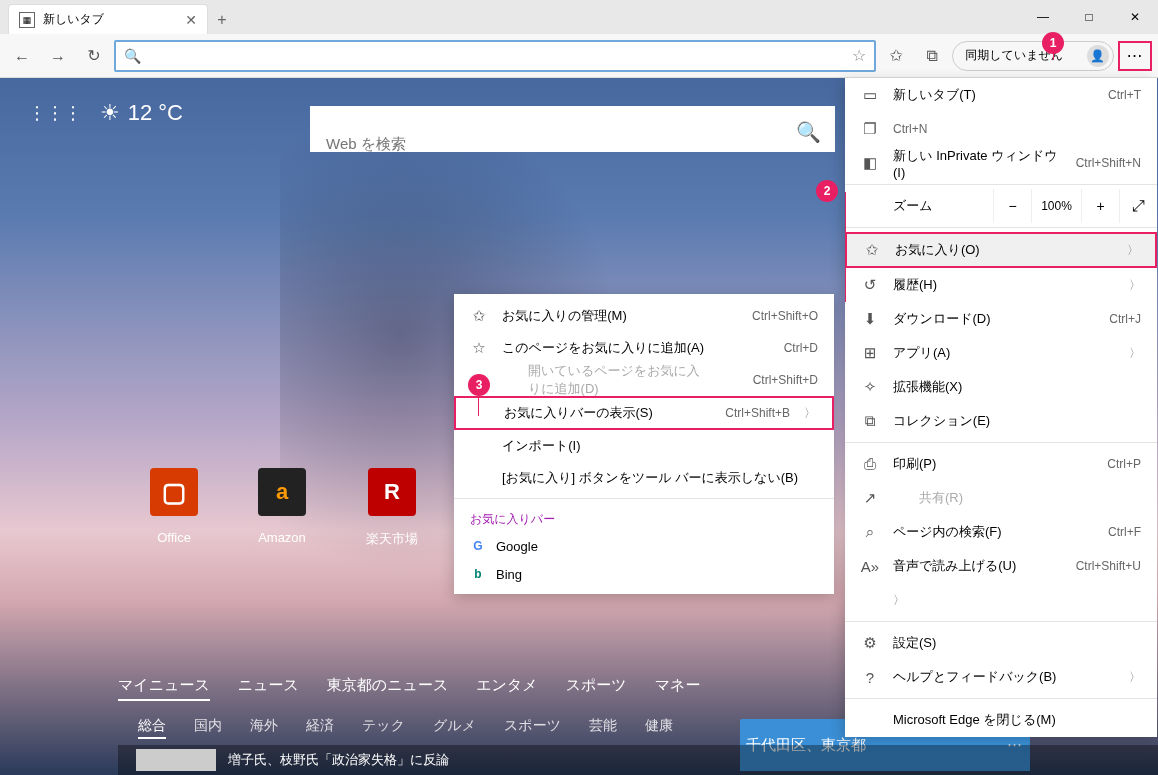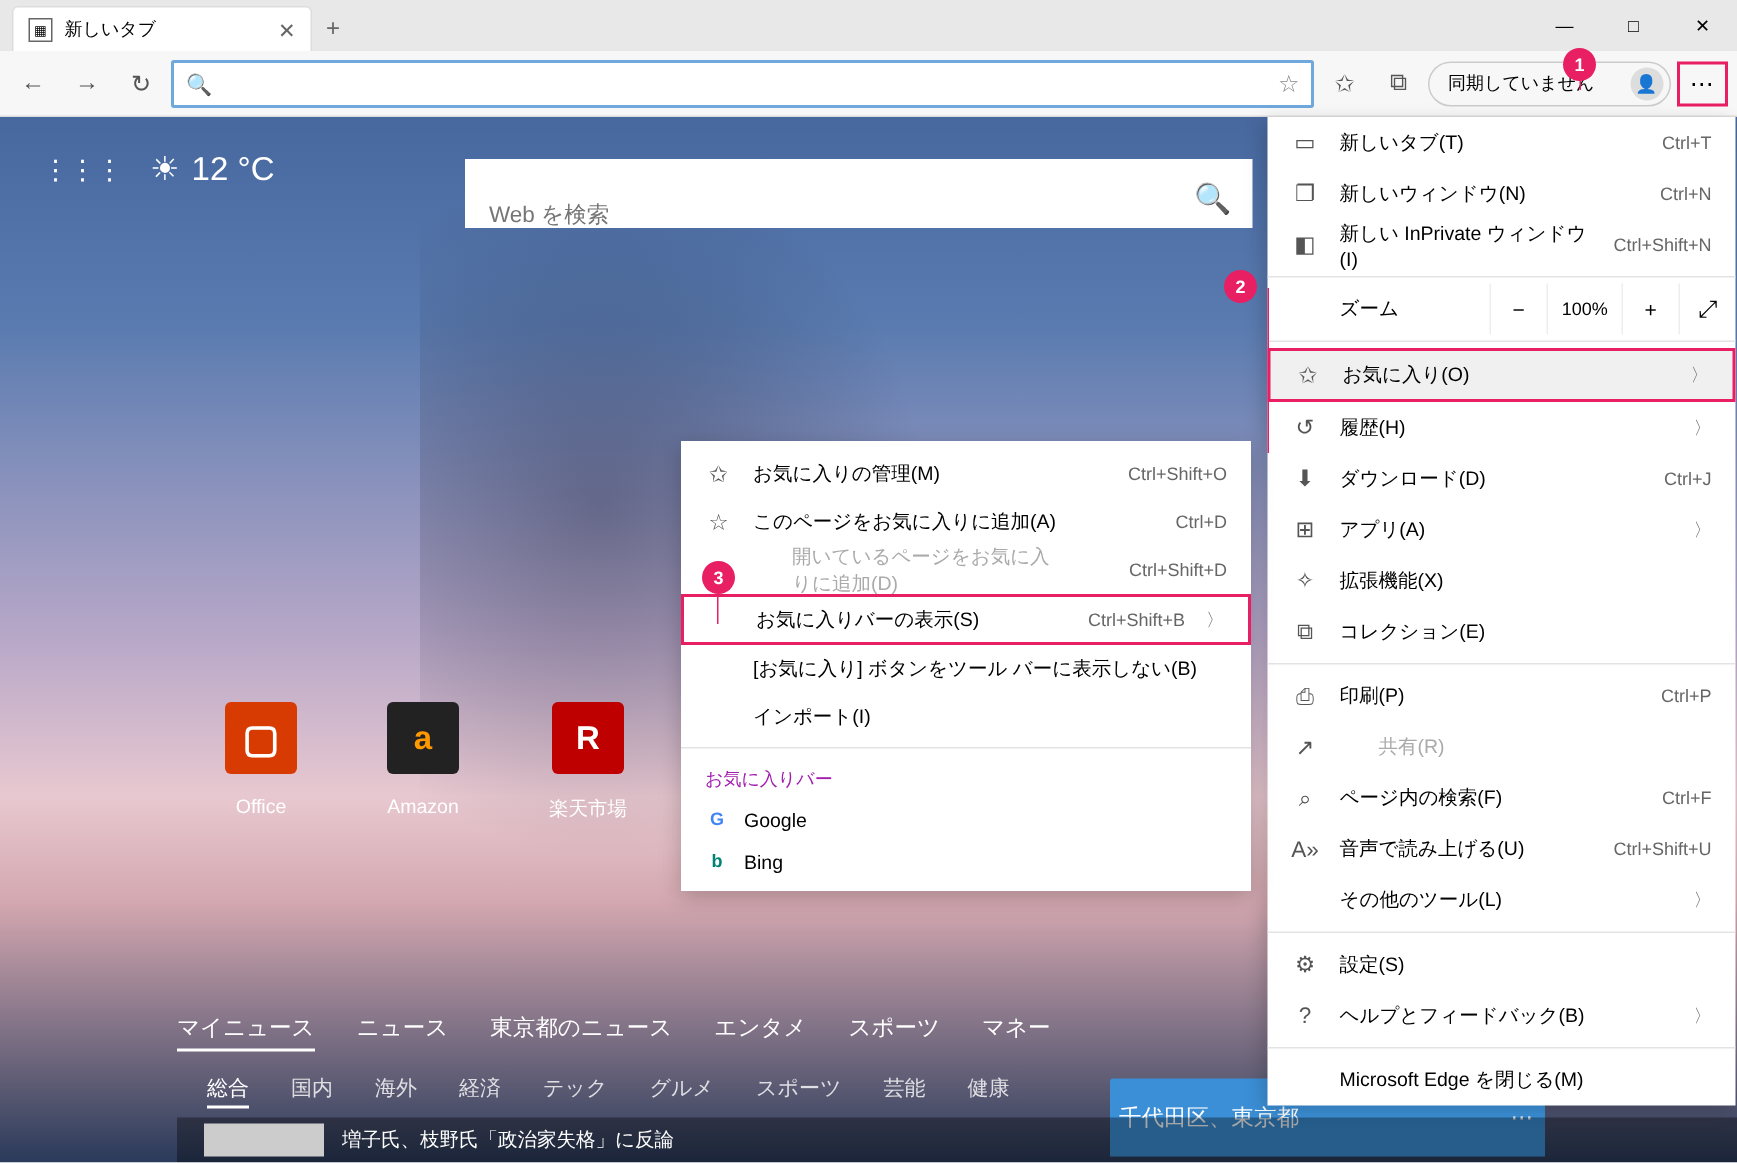--- a/index.html
+++ b/index.html
@@ -200,21 +200,20 @@
 </div>
 
 <div class="menu">
   <div class="menu-item">
     <span class="menu-icon">▭</span>
     <span class="menu-label">新しいタブ(T)</span>
     <span class="menu-shortcut">Ctrl+T</span>
   </div>
   <div class="menu-item">
     <span class="menu-icon">❐</span>
-    <span class="menu-label">新しいウィンドウ(N)</span>
     <span class="menu-shortcut">Ctrl+N</span>
   </div>
   <div class="menu-item">
     <span class="menu-icon">◧</span>
     <span class="menu-label">新しい InPrivate ウィンドウ(I)</span>
     <span class="menu-shortcut">Ctrl+Shift+N</span>
   </div>
   <div class="menu-sep"></div>
   <div class="menu-item zoom-row">
     <span class="menu-icon"></span>
@@ -270,21 +269,20 @@
     <span class="menu-label">ページ内の検索(F)</span>
     <span class="menu-shortcut">Ctrl+F</span>
   </div>
   <div class="menu-item">
     <span class="menu-icon">A»</span>
     <span class="menu-label">音声で読み上げる(U)</span>
     <span class="menu-shortcut">Ctrl+Shift+U</span>
   </div>
   <div class="menu-item">
     <span class="menu-icon"></span>
-    <span class="menu-label">その他のツール(L)</span>
     <span class="menu-chev">〉</span>
   </div>
   <div class="menu-sep"></div>
   <div class="menu-item">
     <span class="menu-icon">⚙</span>
     <span class="menu-label">設定(S)</span>
   </div>
   <div class="menu-item">
     <span class="menu-icon">?</span>
     <span class="menu-label">ヘルプとフィードバック(B)</span>
@@ -314,25 +312,25 @@
     <span class="menu-shortcut">Ctrl+Shift+D</span>
   </div>
   <div class="menu-item highlighted2">
     <span class="menu-icon"></span>
     <span class="menu-label">お気に入りバーの表示(S)</span>
     <span class="menu-shortcut">Ctrl+Shift+B</span>
     <span class="menu-chev">〉</span>
   </div>
   <div class="menu-item">
     <span class="menu-icon"></span>
+    <span class="menu-label">インポート(I)</span>
+  </div>
+  <div class="menu-item">
+    <span class="menu-icon"></span>
     <span class="menu-label">[お気に入り] ボタンをツール バーに表示しない(B)</span>
-  </div>
-  <div class="menu-item">
-    <span class="menu-icon"></span>
-    <span class="menu-label">インポート(I)</span>
   </div>
   <div class="menu-sep"></div>
   <div class="submenu-section">お気に入りバー</div>
   <div class="fav-item">
     <span class="fav-ico g">G</span>
     <span>Google</span>
   </div>
   <div class="fav-item">
     <span class="fav-ico b">b</span>
     <span>Bing</span>

